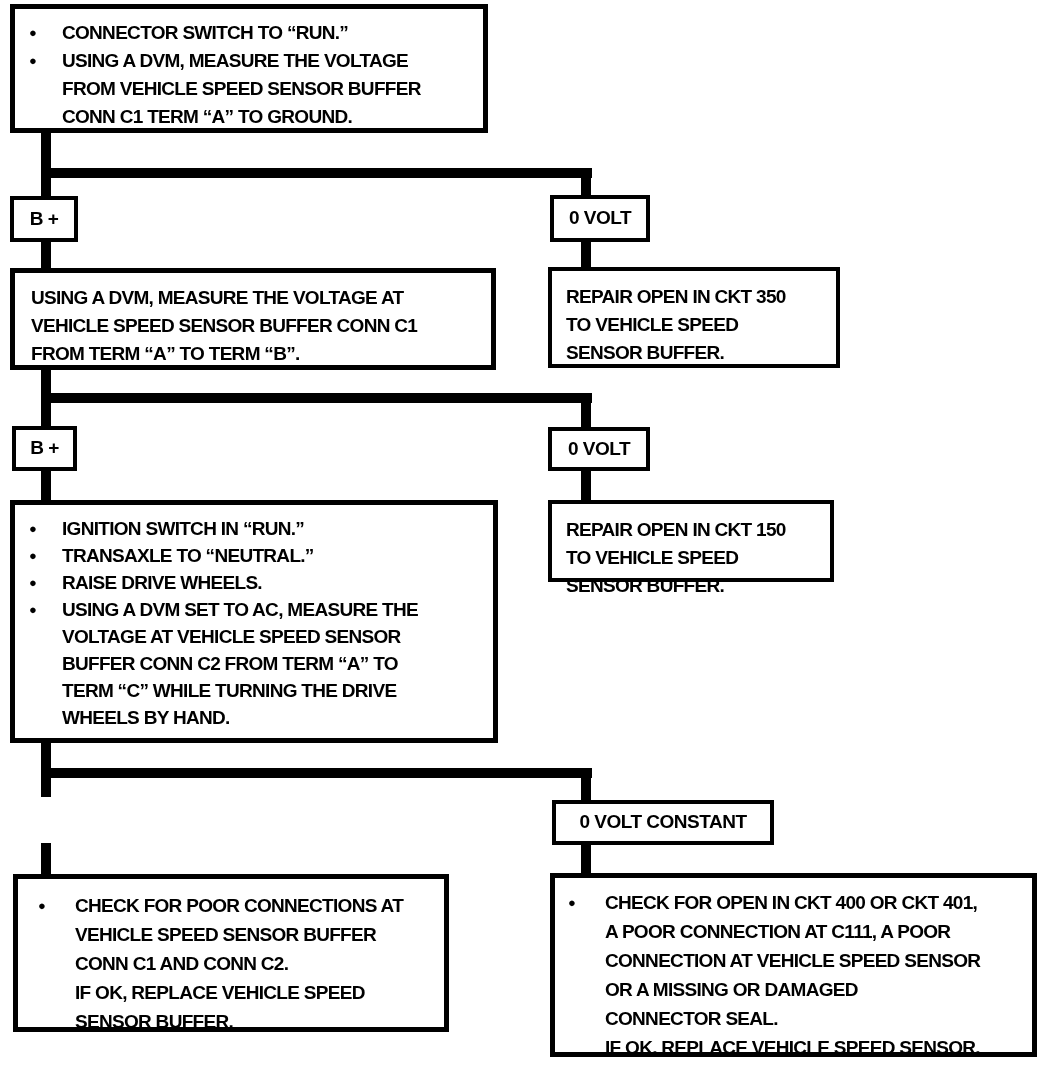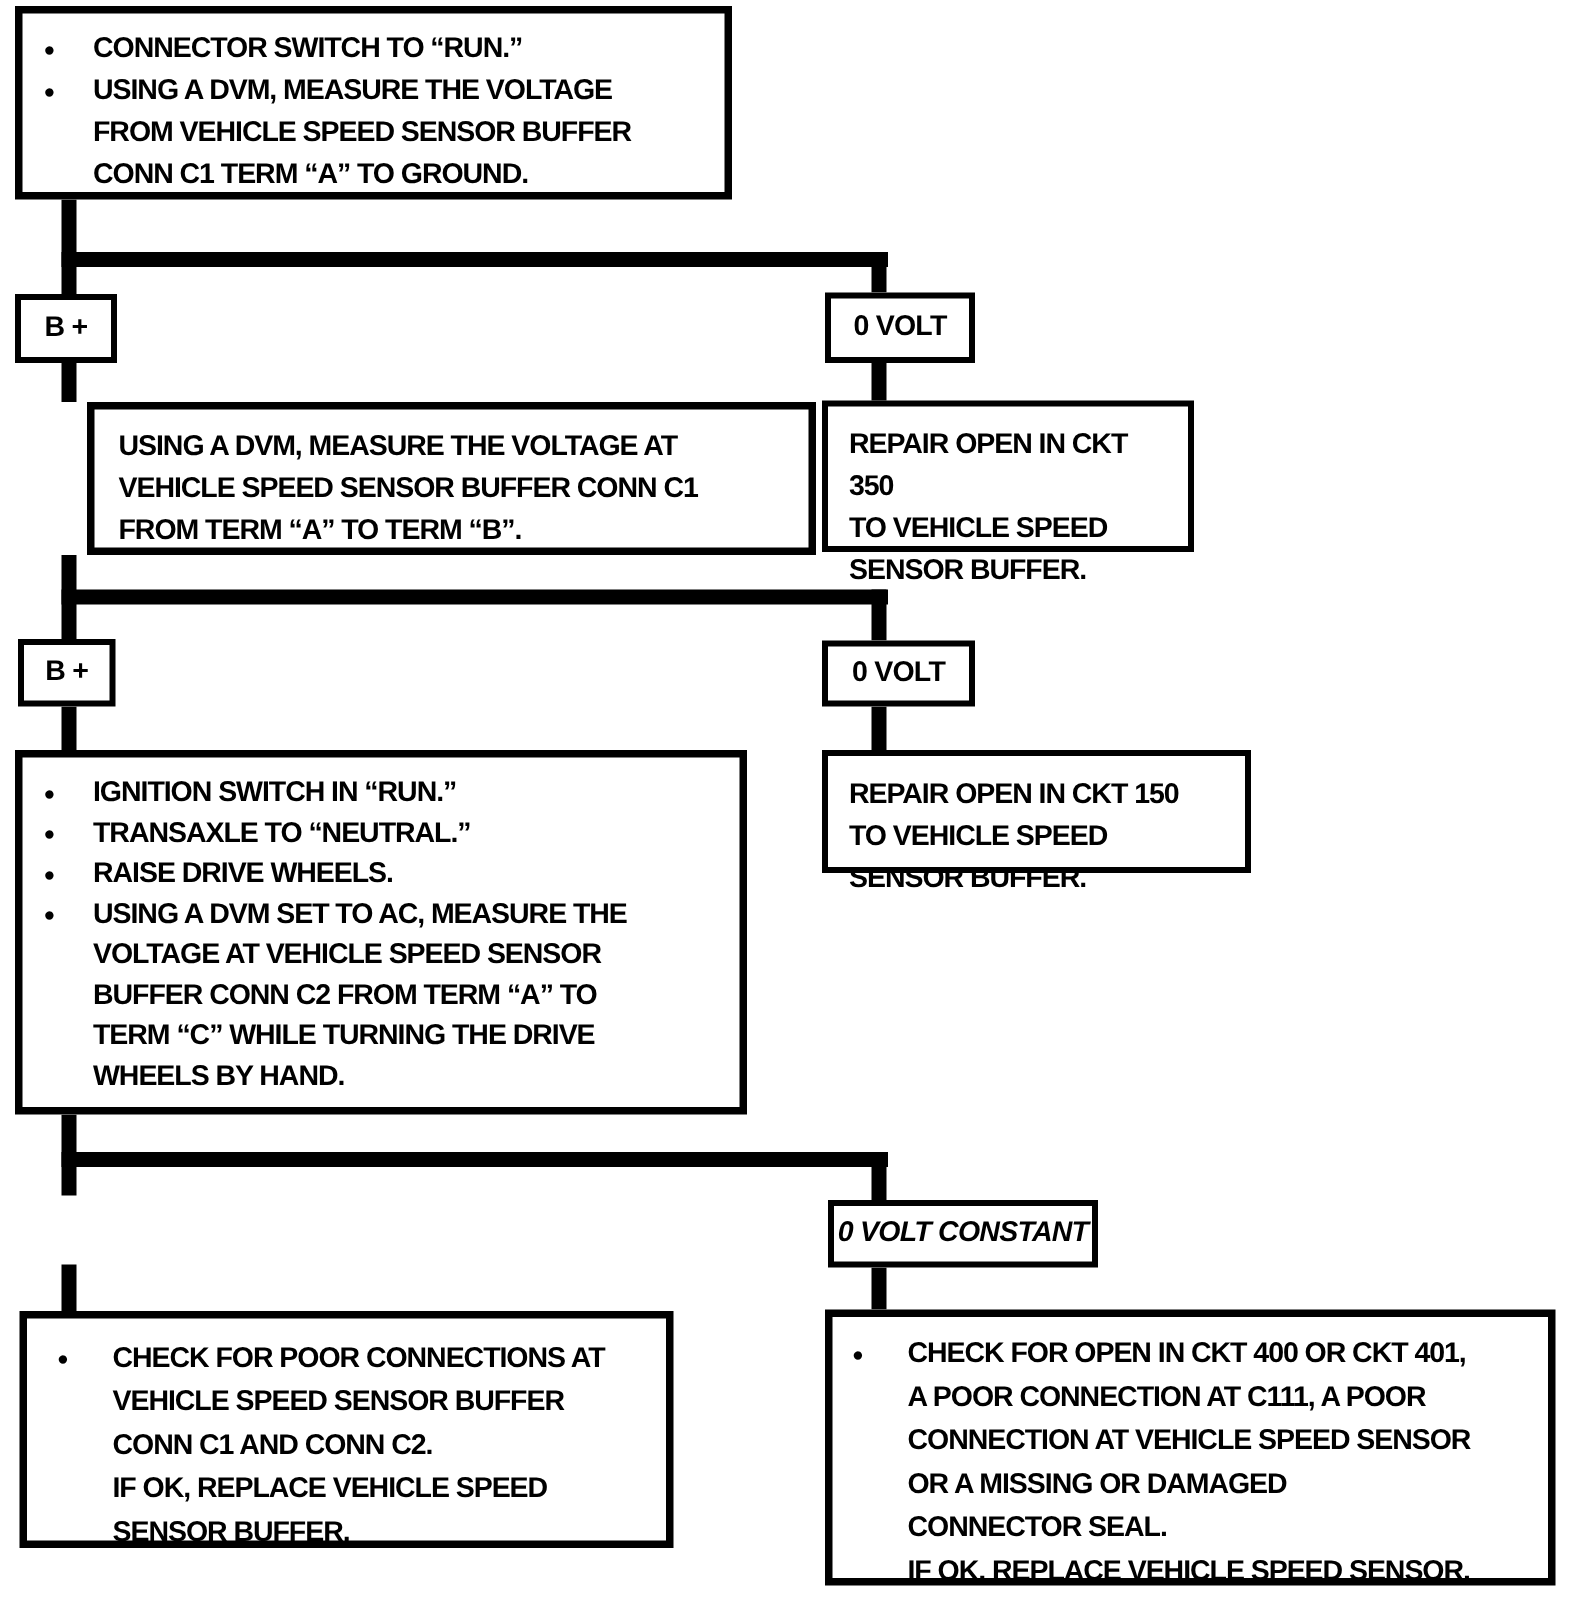--- a/index.html
+++ b/index.html
@@ -29,21 +29,21 @@
   .conn.v { width: 10px; }
   .conn.h { height: 10px; }
 
   
   .steptext {
     font-size: 19px;
     line-height: 28px;
     letter-spacing: -0.7px;
   }
   .step  { padding: 10px 10px 0 14px; }
-  .plain { padding: 11px 6px 0 16px; margin-left: 48px; }
+  .plain { padding: 11px 6px 0 16px; }
   .rep   { padding: 12px 10px 0 14px; }
   .resL  { padding: 12px 10px 0 20px; line-height: 29px; }
   .resR  { padding: 10px 8px 0 13px;  line-height: 29px; }
 
   .brow { display: flex; align-items: flex-start; }
   .mark {
     flex: 0 0 12px;
     font-size: 13px;
     line-height: inherit;
   }
@@ -104,21 +104,21 @@
   <div class="box thin label" style="left:550px; top:195px; width:100px; height:47px;">
     <span>0 VOLT</span>
   </div>
 
   <div class="box plain steptext" style="left:10px; top:268px; width:486px; height:102px;">
     <span class="btext">USING A DVM, MEASURE THE VOLTAGE AT
 VEHICLE SPEED SENSOR BUFFER CONN C1
 FROM TERM “A” TO TERM “B”.</span>
   </div>
 
-  <div class="box thin rep steptext" style="left:548px; top:267px; width:248px; height:101px;">
+  <div class="box thin rep steptext" style="left:548px; top:267px; width:292px; height:101px;">
     <span class="btext">REPAIR OPEN IN CKT 350
 TO VEHICLE SPEED
 SENSOR BUFFER.</span>
   </div>
 
   <div class="box thin label" style="left:12px; top:426px; width:65px; height:45px;">
     <span>B +</span>
   </div>
   <div class="box thin label" style="left:548px; top:427px; width:102px; height:44px;">
     <span>0 VOLT</span>
@@ -146,21 +146,21 @@
 WHEELS BY HAND.</span>
     </div>
   </div>
 
   <div class="box thin rep steptext" style="left:548px; top:500px; width:286px; height:82px;">
     <span class="btext">REPAIR OPEN IN CKT 150
 TO VEHICLE SPEED
 SENSOR BUFFER.</span>
   </div>
 
-  <div class="box thin label" style="left:552px; top:800px; width:180px; height:45px;font-style:italic;">
+  <div class="box thin label" style="left:552px; top:800px; width:222px; height:45px;">
     <span>0 VOLT CONSTANT</span>
   </div>
 
   <div class="box resL steptext" style="left:13px; top:874px; width:436px; height:158px;">
     <div class="brow">
       <span class="mark">●</span>
       <span class="btext">CHECK FOR POOR CONNECTIONS AT
 VEHICLE SPEED SENSOR BUFFER
 CONN C1 AND CONN C2.
 IF OK, REPLACE VEHICLE SPEED

